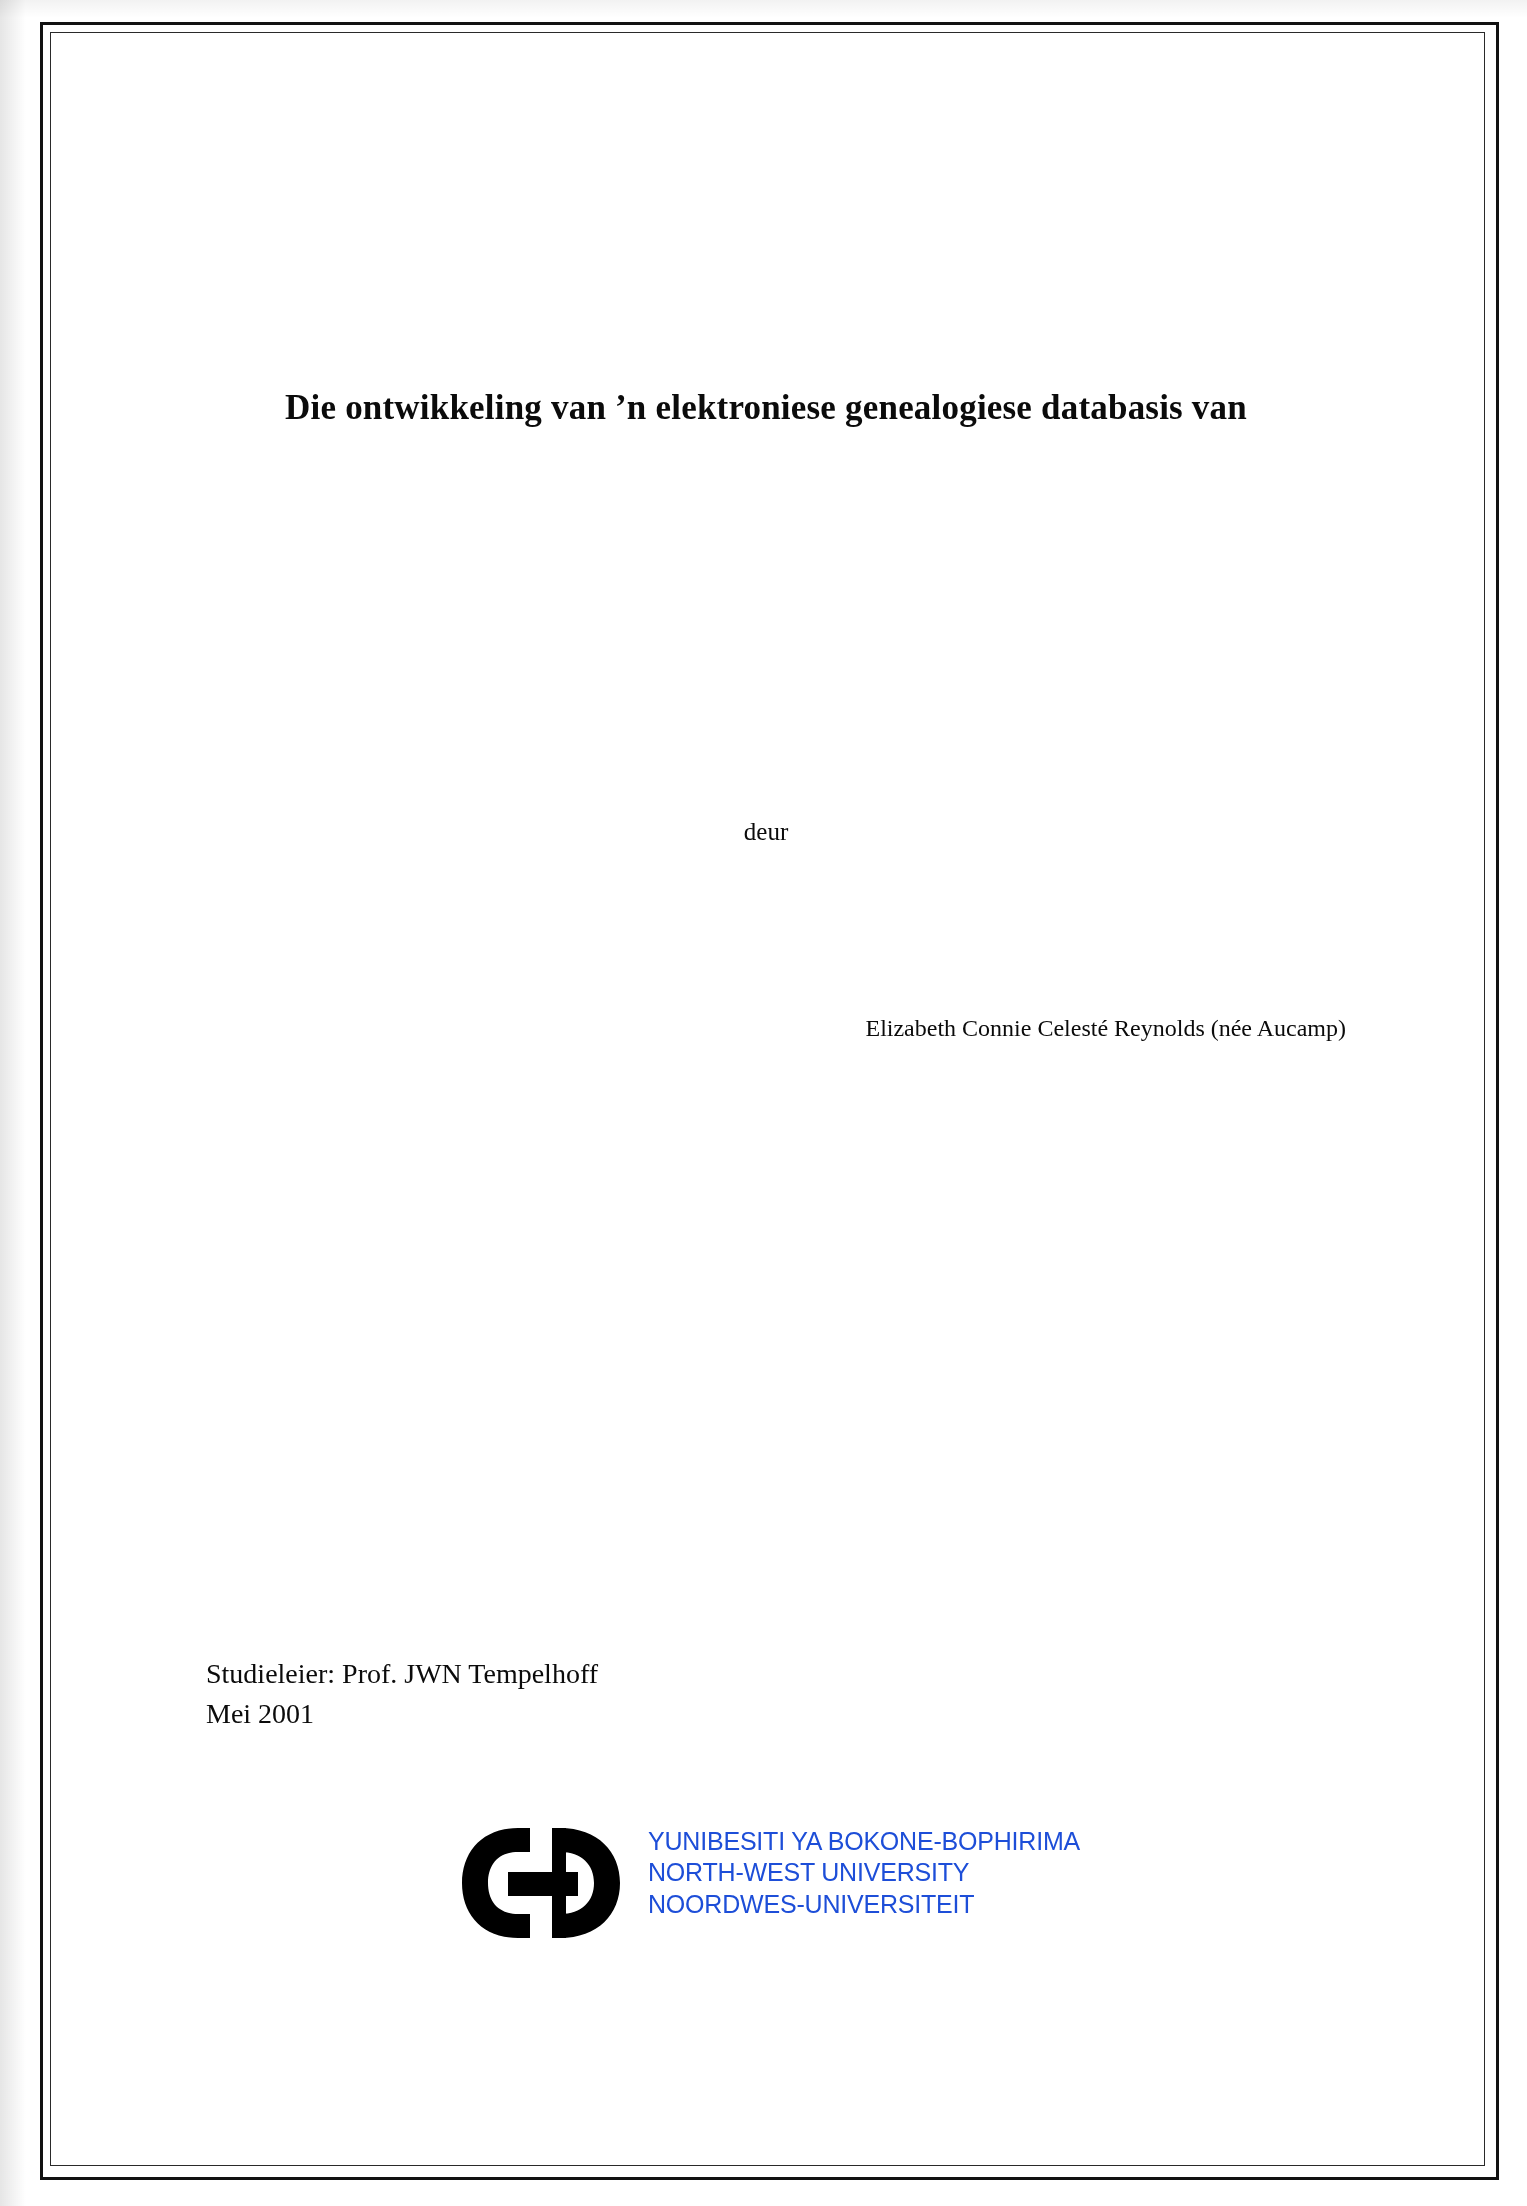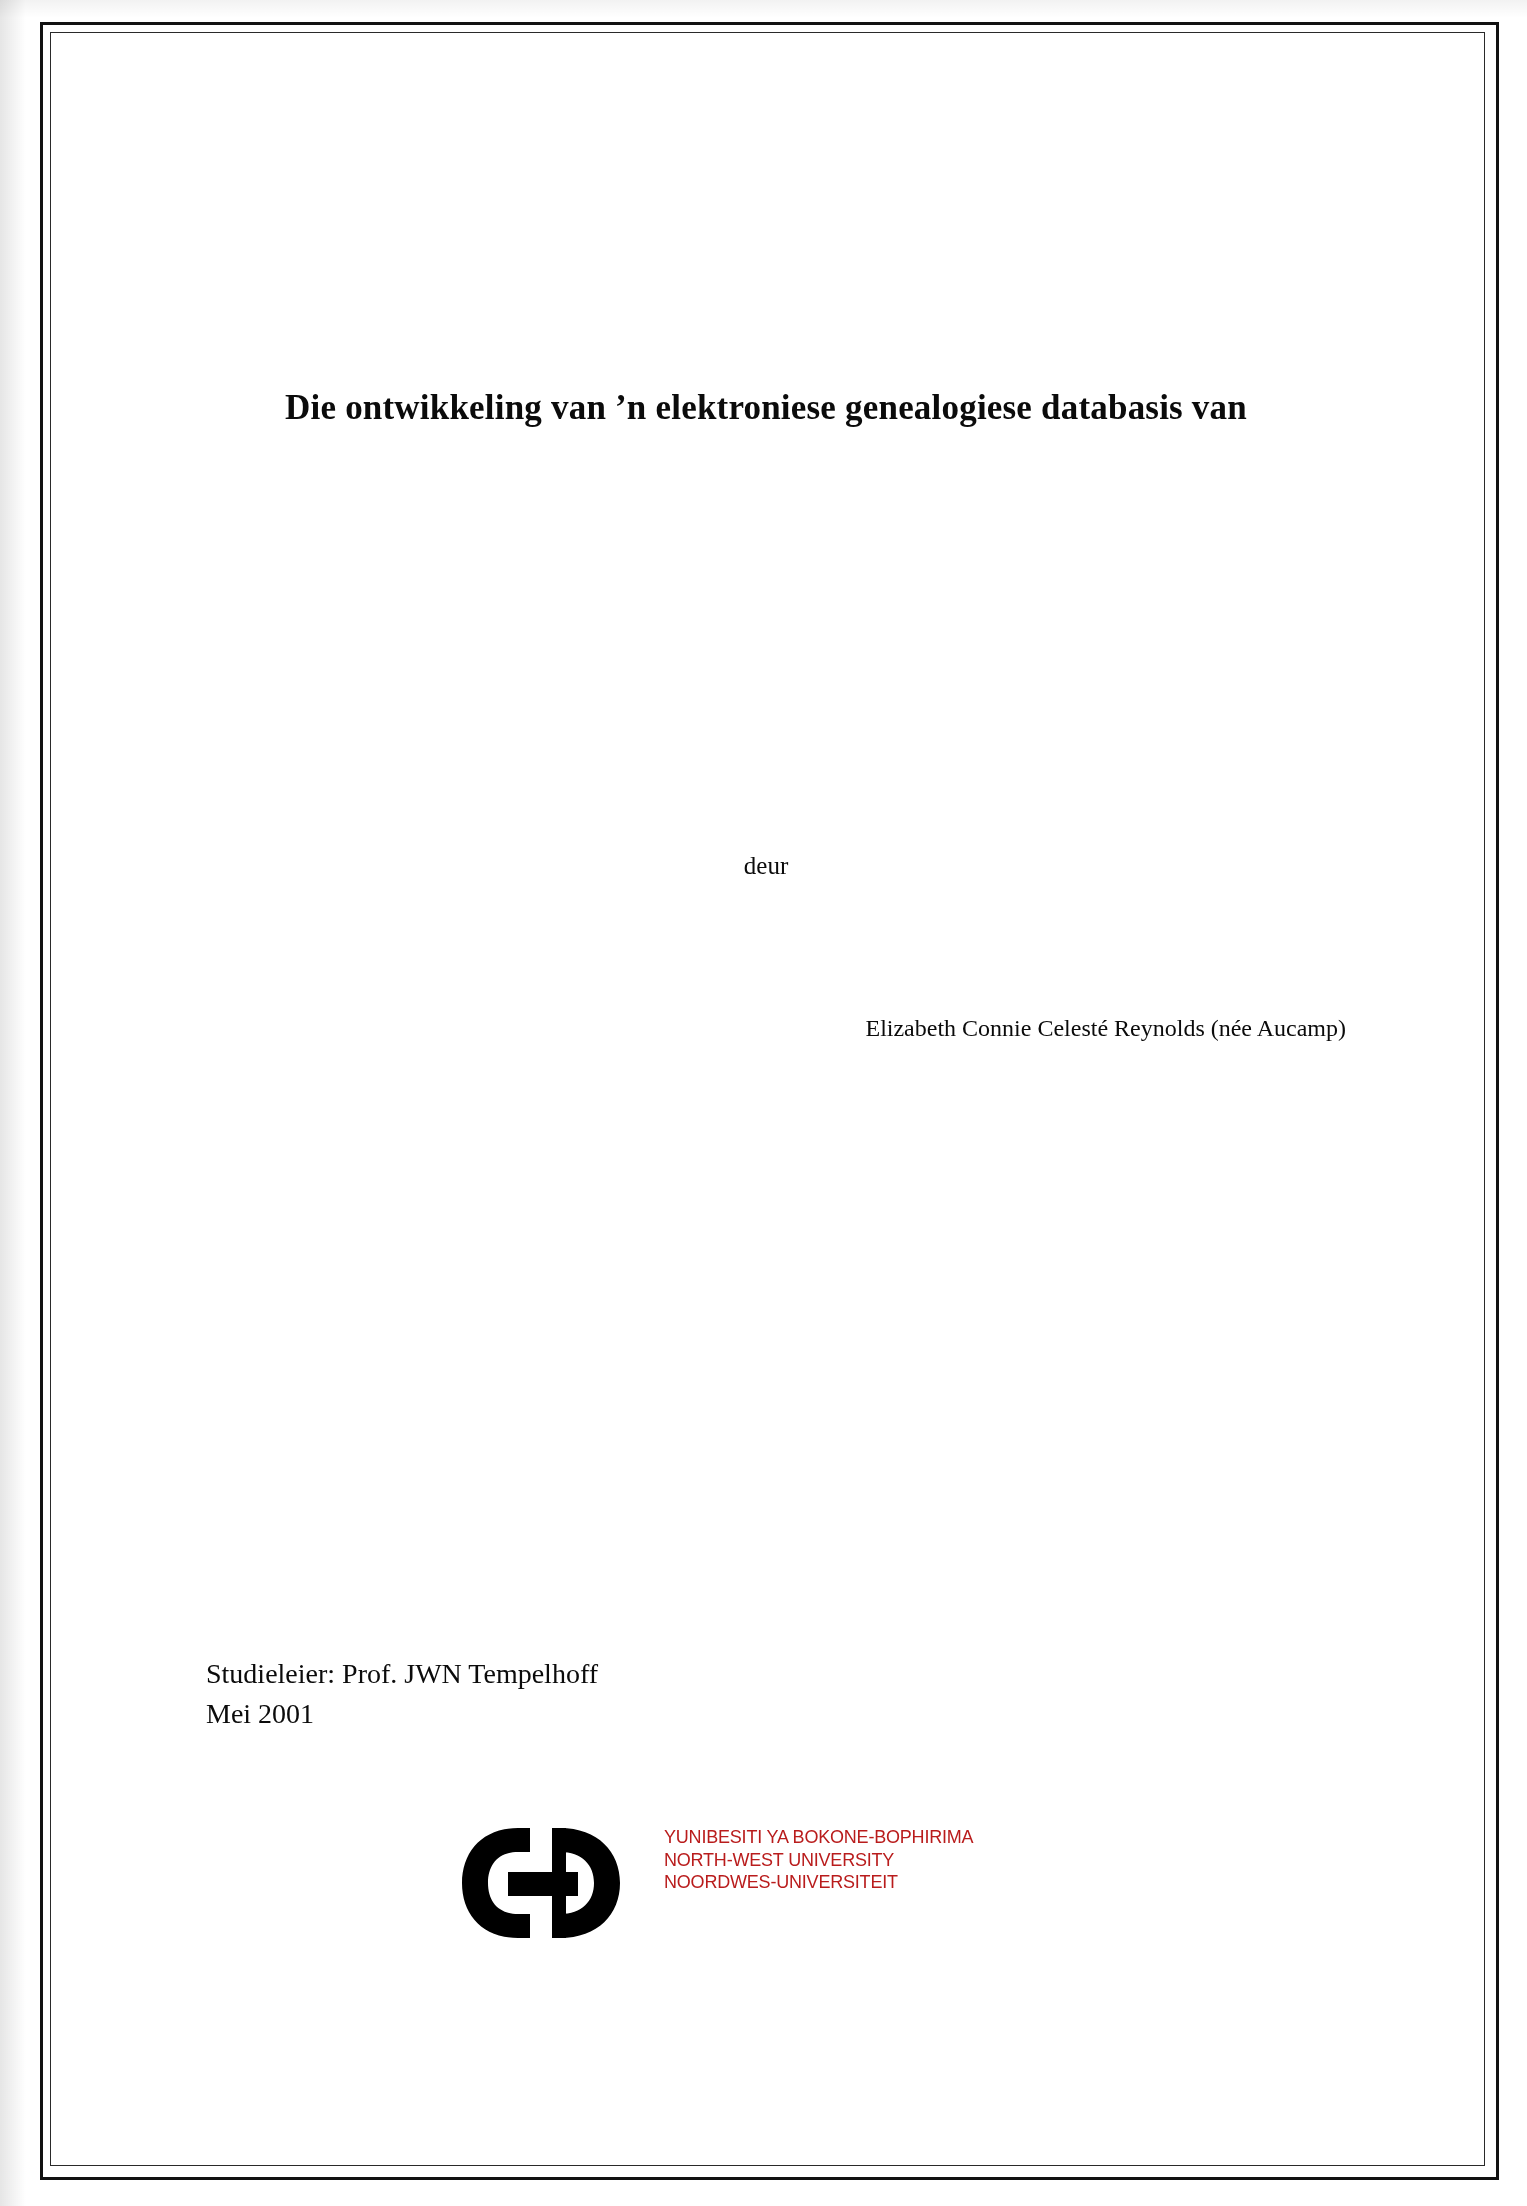--- a/index.html
+++ b/index.html
@@ -65,21 +65,20 @@
     white-space: nowrap;
   }
 
   .byline-label {
     position: absolute;
     top: 786px;
     left: 0;
     width: 1160px;
     text-align: center;
     font-size: 25px;
-    margin-top: 34px;
   }
 
   .author {
     position: absolute;
     top: 983px;
     left: 0;
     width: 1160px;
     text-align: right;
     font-size: 24px;
   }
@@ -130,26 +129,25 @@
     left: 0;
     top: 0;
     width: 190px;
     height: 122px;
   }
   .logo-text {
     position: absolute;
     left: 192px;
     top: 4px;
     font-family: "Liberation Sans", sans-serif;
-    font-size: 18px;
+    font-size: 25px;
     line-height: 1.25;
     letter-spacing: -0.2px;
-    color: #b91c1c;
+    color: #1d4ed8;
     font-weight: 400;
-    margin-left: 16px;
   }
   .logo-text span {
     display: block;
     white-space: nowrap;
   }
 </style>
 </head>
 <body>
 
 <div class="page">

